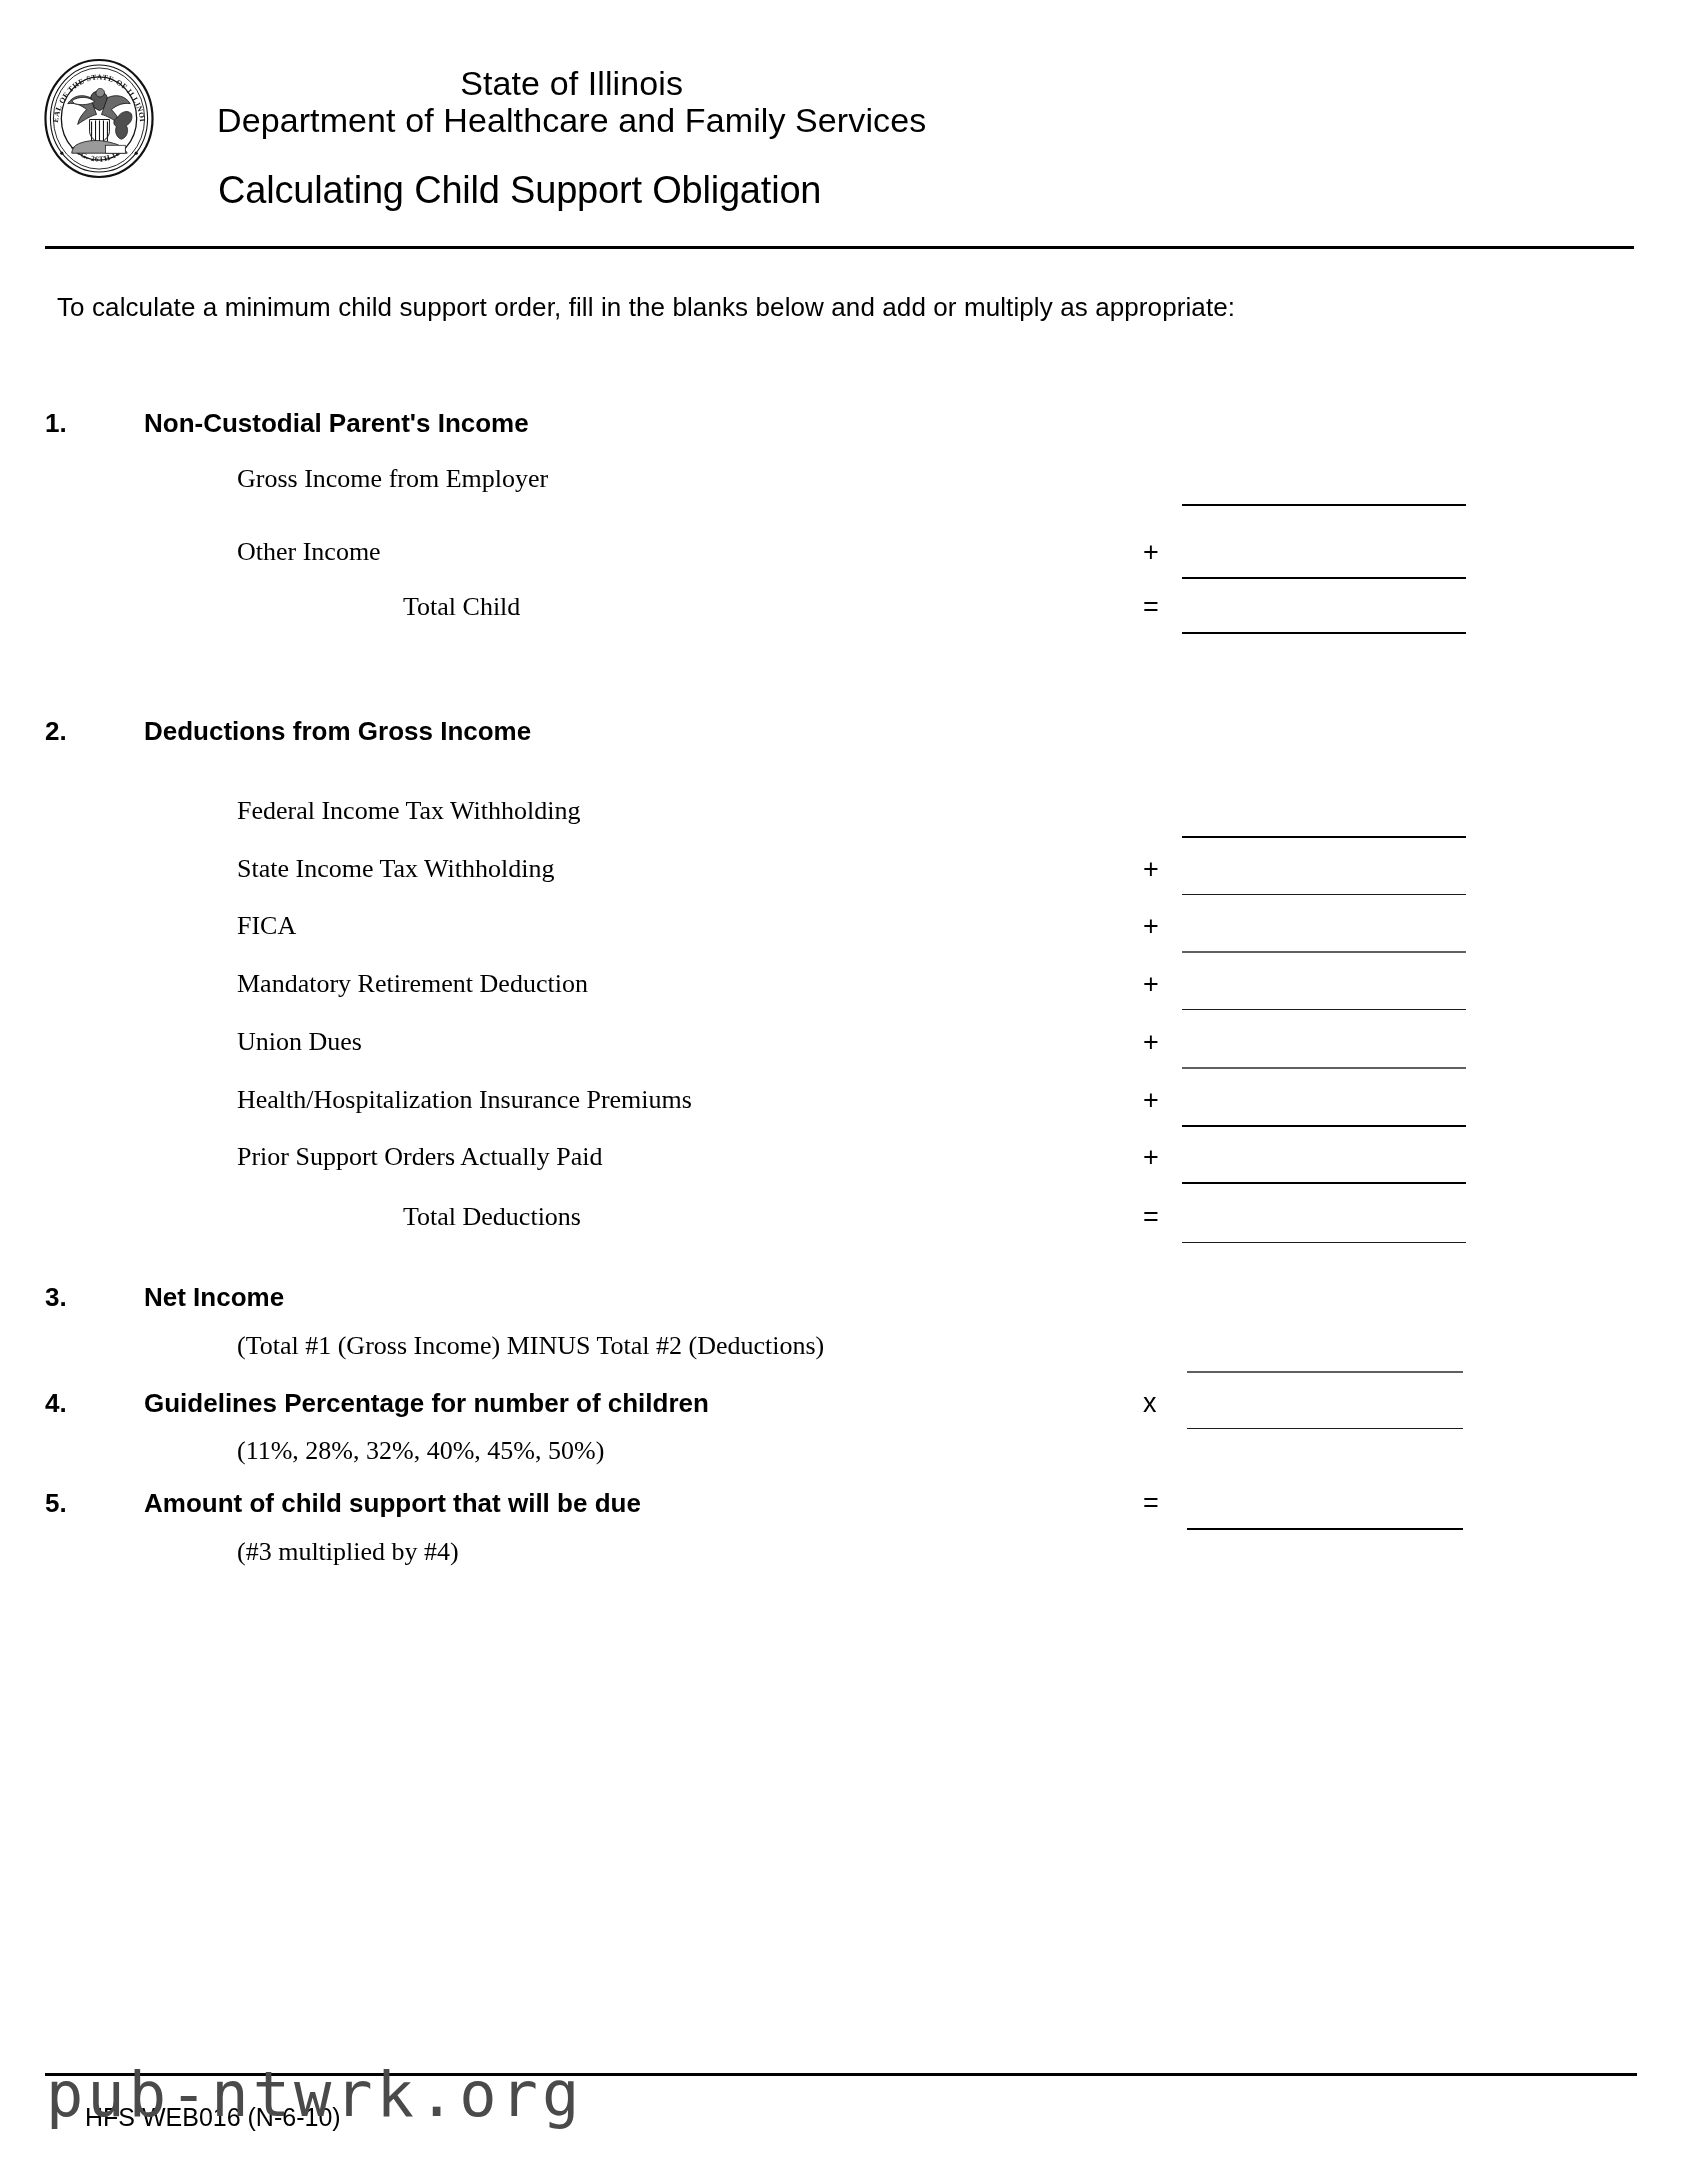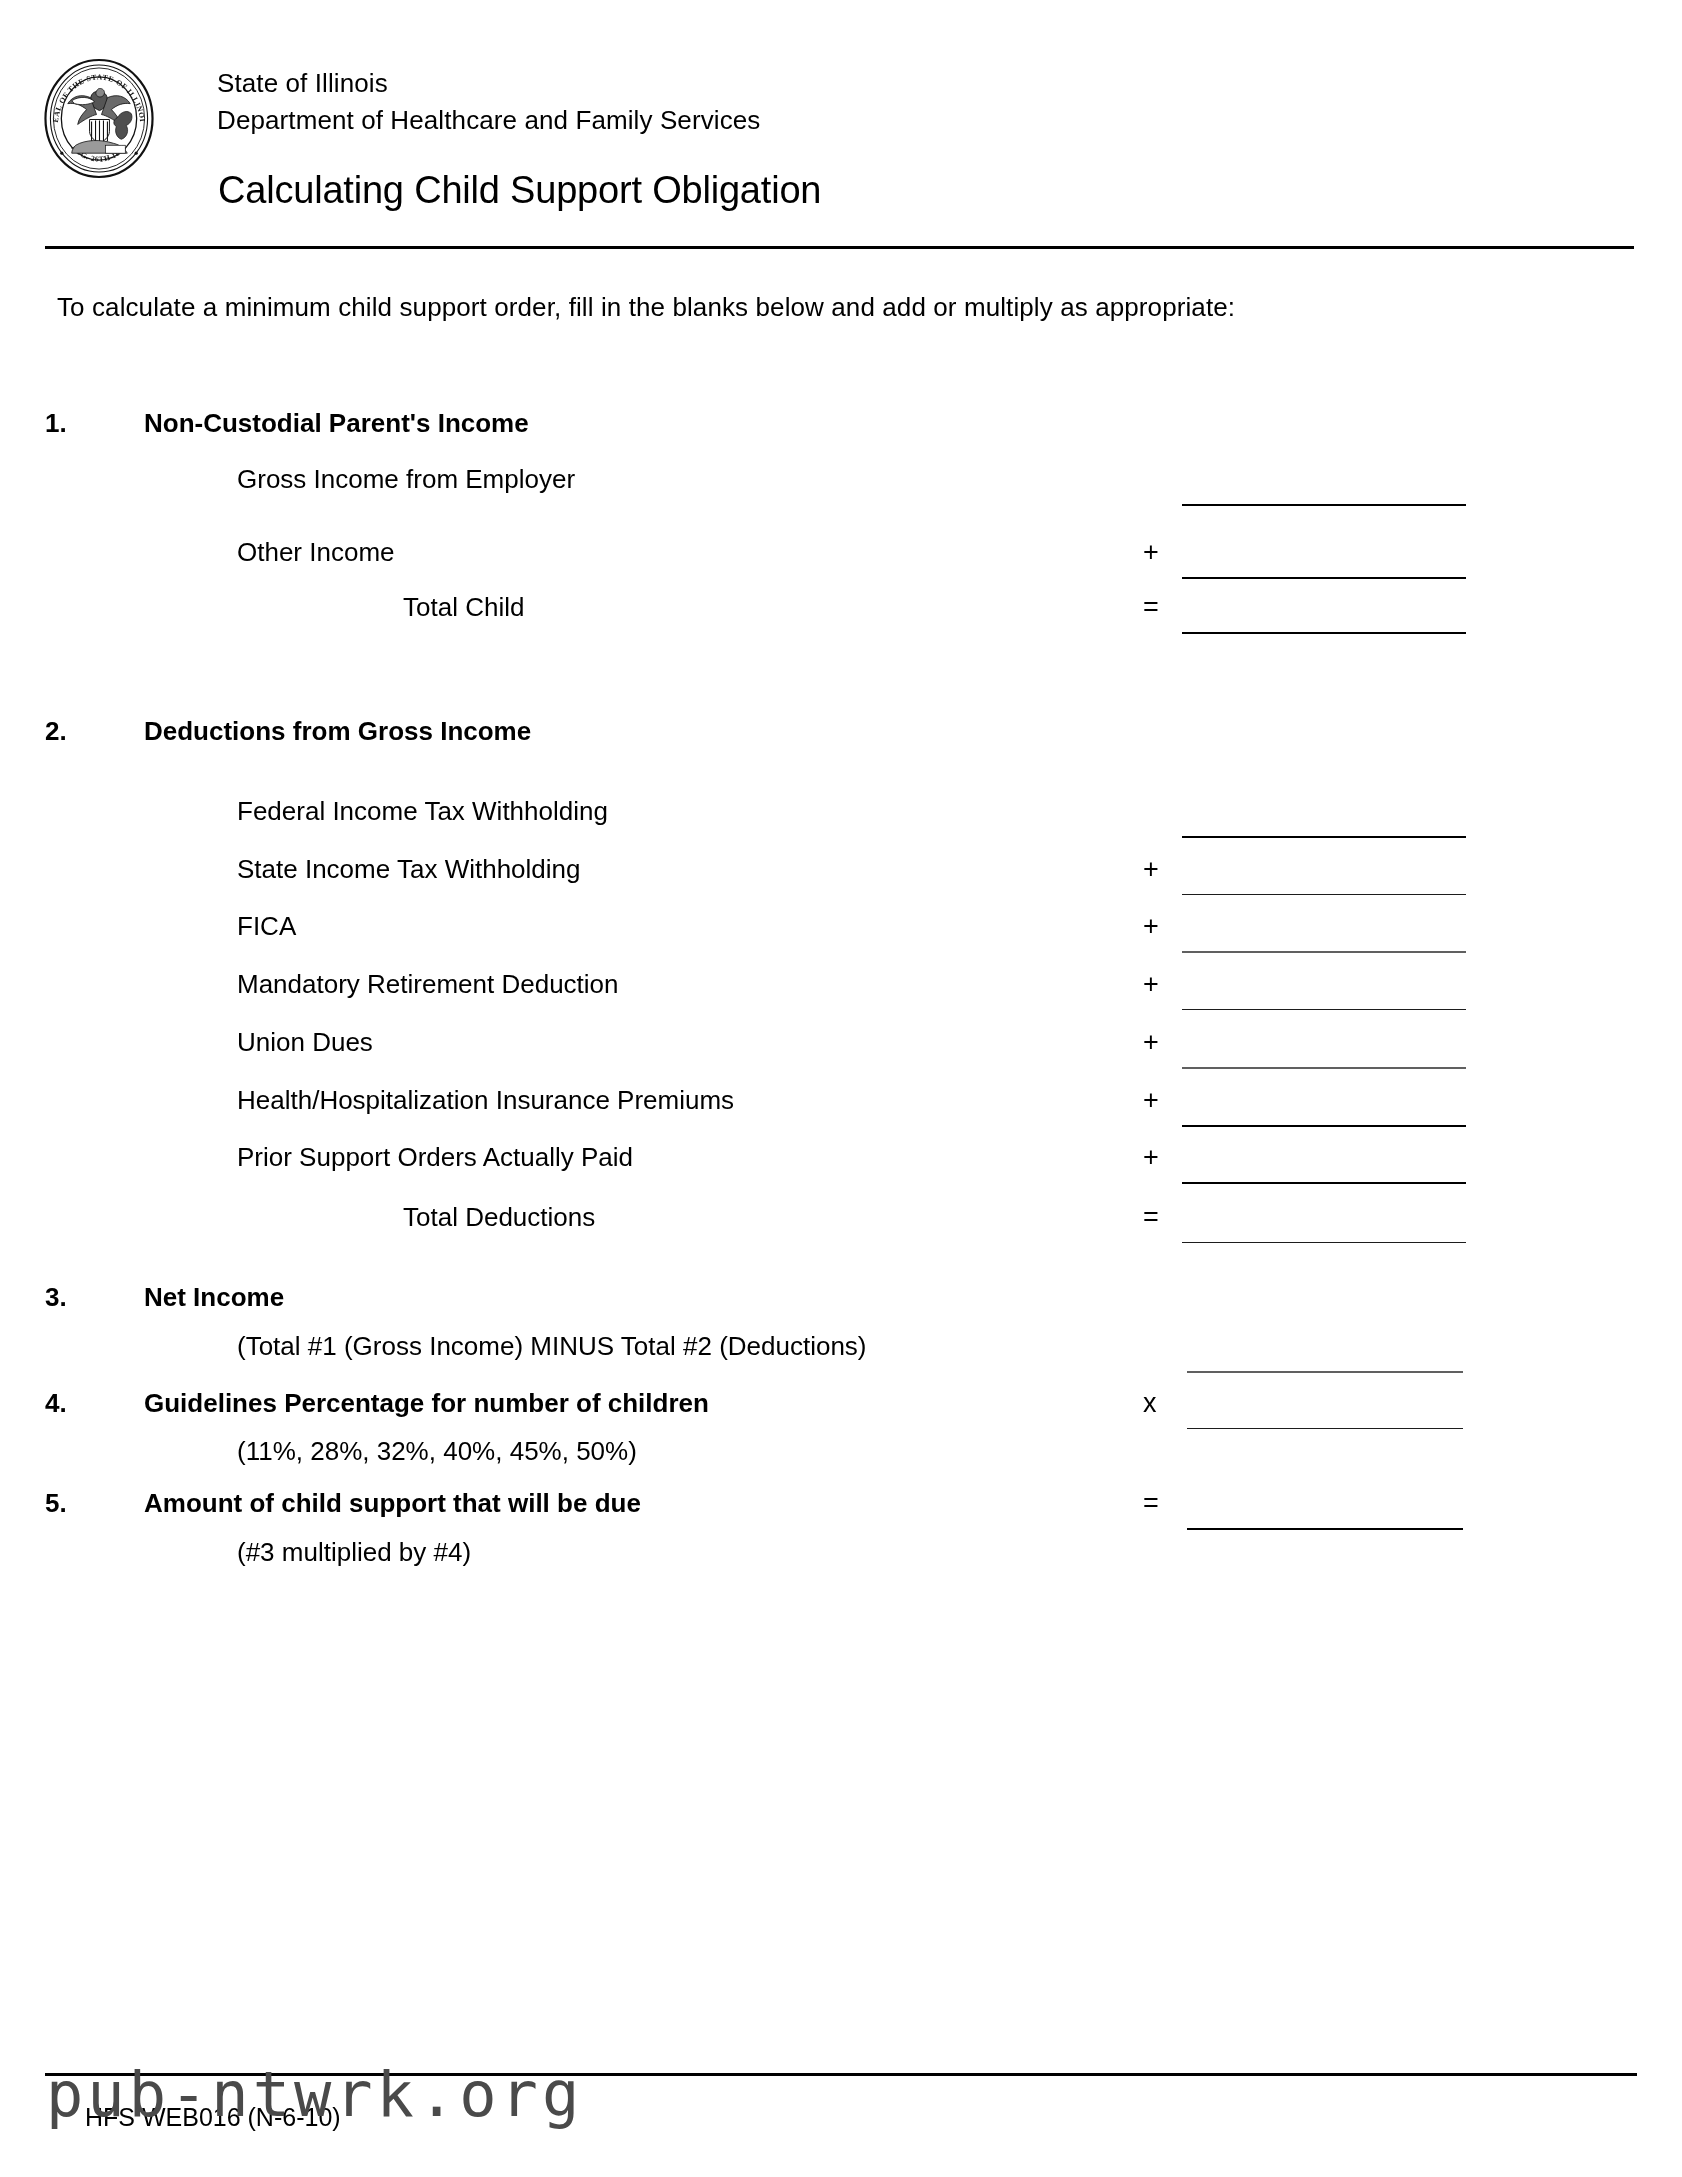--- a/index.html
+++ b/index.html
@@ -36,24 +36,25 @@
     height: 121px;
   }
   .seal svg { display: block; width: 114px; height: 121px; }
 
   .agency-block {
     position: absolute;
     left: 217px;
     top: 65px;
   }
   .agency-line {
-    font-size: 26px;
+    font-size: 34px;
     line-height: 37px;
     letter-spacing: 0.1px;
     white-space: nowrap;
+    text-align: center;
   }
   .doc-title {
     position: absolute;
     left: 218px;
     top: 169px;
     font-size: 38px;
     font-weight: normal;
     letter-spacing: -0.2px;
     white-space: nowrap;
   }
@@ -94,20 +95,21 @@
     left: 144px;
     font-size: 26px;
     font-weight: bold;
     white-space: nowrap;
   }
   .item-label {
     position: absolute;
     left: 237px;
     font-size: 26px;
     white-space: nowrap;
+    font-family: Liberation Serif, serif;
   }
   .item-label.indent {
     left: 403px;
   }
   .op {
     position: absolute;
     left: 1143px;
     font-size: 27px;
     width: 30px;
     text-align: left;

